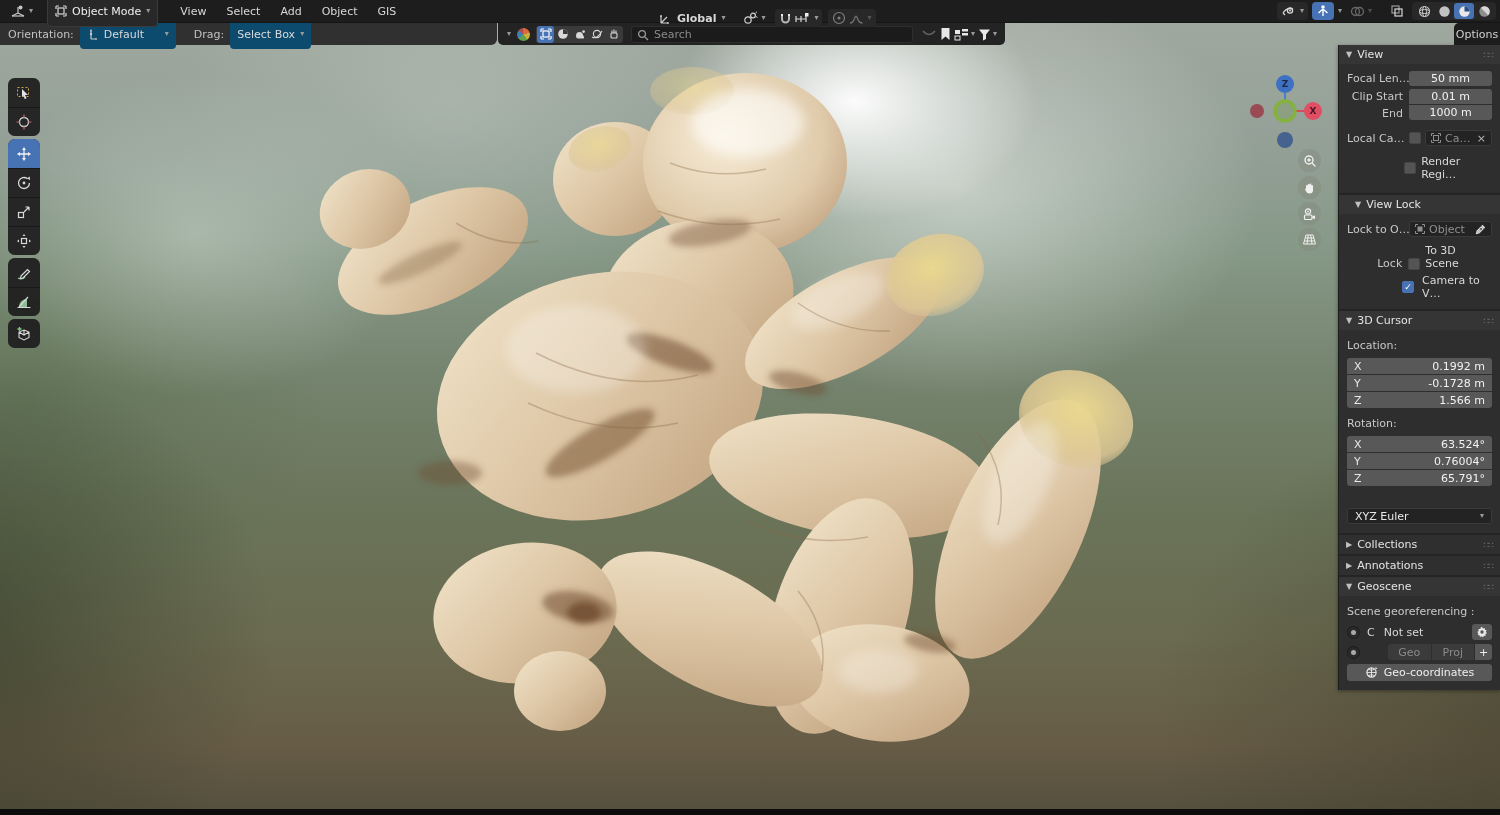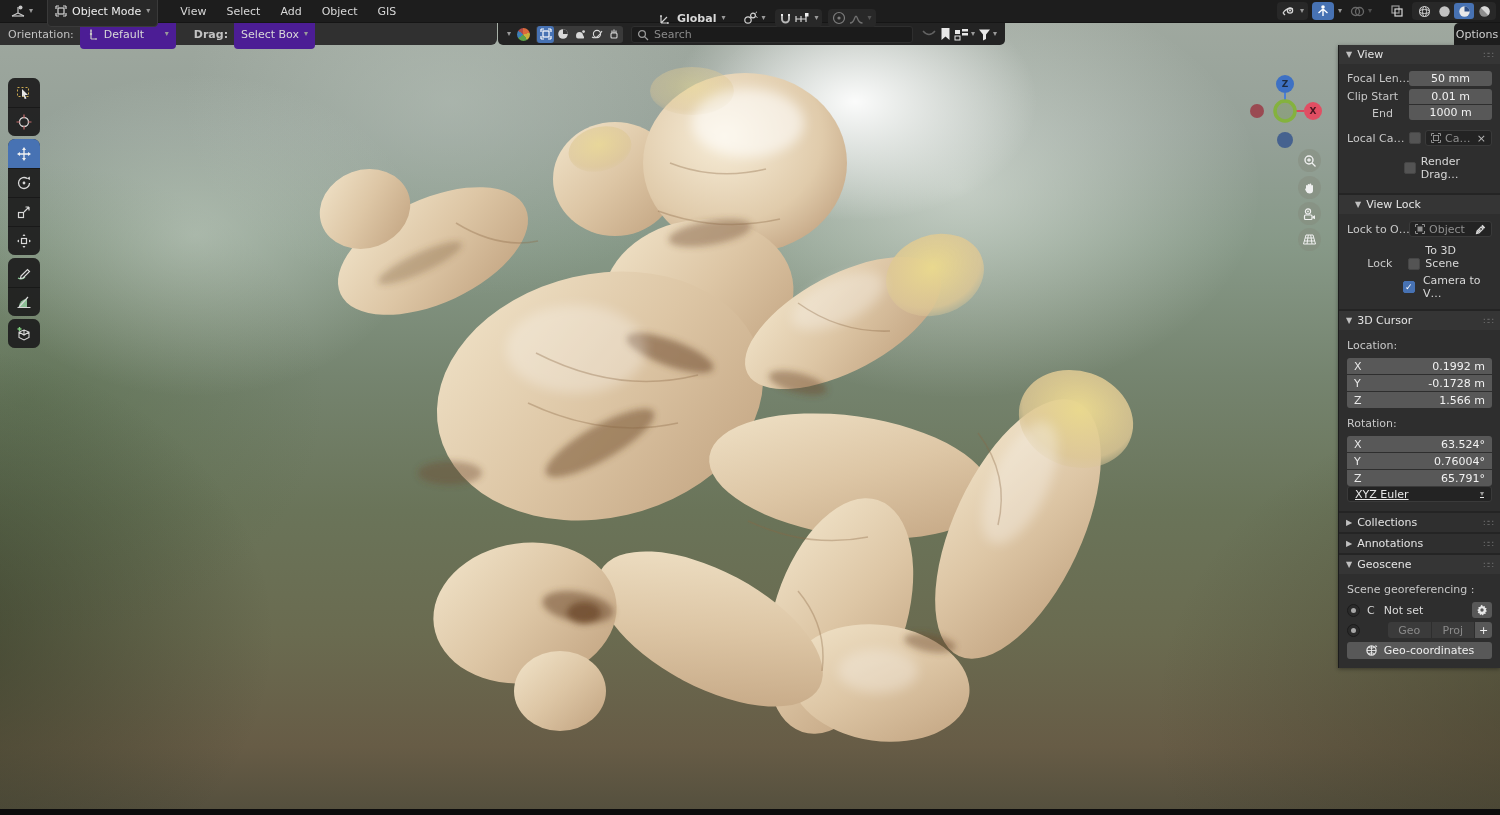--- a/index.html
+++ b/index.html
@@ -41,21 +41,21 @@
   .hbtn.plain { background:transparent; }
   .dim { opacity:.4; }
   .shade-group { display:flex; align-items:center; background:#282828; border-radius:4px; height:18px; padding:0 2px; }
   .shade-btn { width:20px; height:16px; display:flex; align-items:center; justify-content:center; border-radius:3px; }
   .shade-btn.active { background:#4772b3; }
 
   
   .toolsettings { position:absolute; left:0; top:23px; width:497px; height:22px; background:#303030;
     display:flex; align-items:center; z-index:39; border-radius:0 0 6px 0; }
   .ts-label { color:#c2c2c2; margin-left:8px; }
-  .ts-pill { display:flex; align-items:center; gap:5px; background:#4c1d95; border-radius:4px;
+  .ts-pill { display:flex; align-items:center; gap:5px; background:#0c4a6e; border-radius:4px;
     height:30px; padding:0 7px; margin-left:6px; }
   .options-tab { position:absolute; right:0; top:23px; width:46px; height:22px; background:#1d1d1d;
     border-radius:5px 0 0 0; display:flex; align-items:center; justify-content:center; color:#cfcfcf; z-index:39; }
 
   
   .searchbar { position:absolute; left:498px; top:23px; width:507px; height:22px; background:#232323;
     border-radius:0 0 5px 5px; display:flex; align-items:center; z-index:39; padding:0 5px; }
   .sb-iconbtn { display:flex; align-items:center; justify-content:center; width:17px; height:17px; border-radius:3px; }
   .sb-group { display:flex; align-items:center; background:#3a3a3a; border-radius:3px; height:17px; margin-left:4px; padding:0 1px; }
   .sb-group .sb-iconbtn.active { background:#4772b3; }
@@ -85,21 +85,21 @@
   
   .sidebar { position:absolute; left:1338px; top:45px; width:162px; background:#2e2e2e;
     border-left:1px solid #1c1c1c; z-index:35; box-shadow:0 1px 4px rgba(0,0,0,.4); }
   .panel { border-bottom:2px solid #242424; background:#2e2e2e; }
   .panel-header { height:19px; display:flex; align-items:center; gap:5px; padding:0 7px;
     background:#353535; color:#e4e4e4; }
   .panel-header .grip { margin-left:auto; color:#737373; font-size:9px; letter-spacing:-1px; }
   .tri { font-size:8px; color:#c0c0c0; }
   .panel-body { padding:7px 8px 9px 8px; }
   .frow { display:flex; align-items:center; margin-bottom:3px; }
-  .flabel { width:62px; text-align:right; padding-right:16px; color:#c8c8c8; white-space:nowrap; overflow:hidden; }
+  .flabel { width:62px; text-align:right; padding-right:6px; color:#c8c8c8; white-space:nowrap; overflow:hidden; }
   .fvalue { flex:1; background:#585858; border-radius:3px; height:15px; display:flex; align-items:center;
     justify-content:center; color:#f2f2f2; }
   .stackrow { display:flex; align-items:center; background:#585858; height:16px; padding:0 7px; margin-bottom:1px; color:#f2f2f2; }
   .stackrow:first-child { border-radius:3px 3px 0 0; }
   .stackrow:last-child { border-radius:0 0 3px 3px; margin-bottom:0; }
   .stackrow .axis { width:20px; color:#e8e8e8; }
   .stackrow .val { flex:1; text-align:right; }
   .checkbox { width:12px; height:12px; border-radius:2px; background:#545454; border:1px solid #464646;
     display:inline-flex; align-items:center; justify-content:center; flex:0 0 auto; }
   .checkbox.checked { background:#4772b3; border-color:#4772b3; color:#fff; font-size:9px; }
@@ -445,21 +445,21 @@
     <span class="ts-label">Orientation:</span>
     <div class="ts-pill" style="width:96px;">
       <svg width="12" height="13" viewBox="0 0 12 13">
         <path d="M4 1.5 V11 M4 11 H10" stroke="#c8c8c8" stroke-width="1.2" fill="none"></path>
         <path d="M4 1.5 L3 3.5 H5 Z M10 11 L8.5 10 V12 Z" fill="#c8c8c8"></path>
         <circle cx="4" cy="6" r="1.2" fill="#c8c8c8"></circle>
       </svg>
       <span>Default</span>
       <span class="chev" style="margin-left:auto;">▾</span>
     </div>
-    <span class="ts-label" style="margin-left:18px;font-weight:bold;">Drag:</span>
+    <span class="ts-label" style="margin-left:18px;">Drag:</span>
     <div class="ts-pill">
       <span>Select Box</span>
       <span class="chev">▾</span>
     </div>
   </div>
 
   <div class="searchbar">
     <span class="chev" style="margin-left:4px;">▾</span>
     <div class="sb-iconbtn" style="margin-left:4px;">
       <div class="color-ball"></div>
@@ -567,21 +567,21 @@
               <rect x="2.5" y="2.5" width="5" height="5" fill="none" stroke="#8f8f8f" stroke-width="1"></rect>
               <path d="M0.5 0.5 h2.5 M7 .5 h2.5 M.5 .5 v2.5 M9.5 .5 v2.5 M.5 9.5 h2.5 M7 9.5 h2.5 M.5 7 v2.5 M9.5 7 v2.5" stroke="#8f8f8f" stroke-width="1"></path>
             </svg>
             <span>Ca…</span>
             <span style="margin-left:auto;color:#b5b5b5;">×</span>
           </div>
         </div>
         <div class="frow" style="margin-top:9px;">
           <span class="flabel"></span>
           <span class="checkbox"></span>
-          <span style="margin-left:5px;color:#d8d8d8;">Render Drag…</span>
+          <span style="margin-left:5px;color:#d8d8d8;">Render Regi…</span>
         </div>
       </div>
     </div>
 
     <div class="panel">
       <div class="panel-header" style="padding-left:16px;">
         <span class="tri">▼</span>
         <span>View Lock</span>
       </div>
       <div class="panel-body">
@@ -644,21 +644,21 @@
           </div>
           <div class="stackrow">
             <span class="axis">Y</span>
             <span class="val">0.76004°</span>
           </div>
           <div class="stackrow">
             <span class="axis">Z</span>
             <span class="val">65.791°</span>
           </div>
         </div>
-        <div class="dropdown" style="margin-top:0;text-decoration:underline;">
+        <div class="dropdown" style="margin-top:22px;">
           <span>XYZ Euler</span>
           <span class="chev">▾</span>
         </div>
       </div>
     </div>
 
     <div class="panel">
       <div class="panel-header" style="background:#2f2f2f;">
         <span class="tri">▶</span>
         <span>Collections</span>

